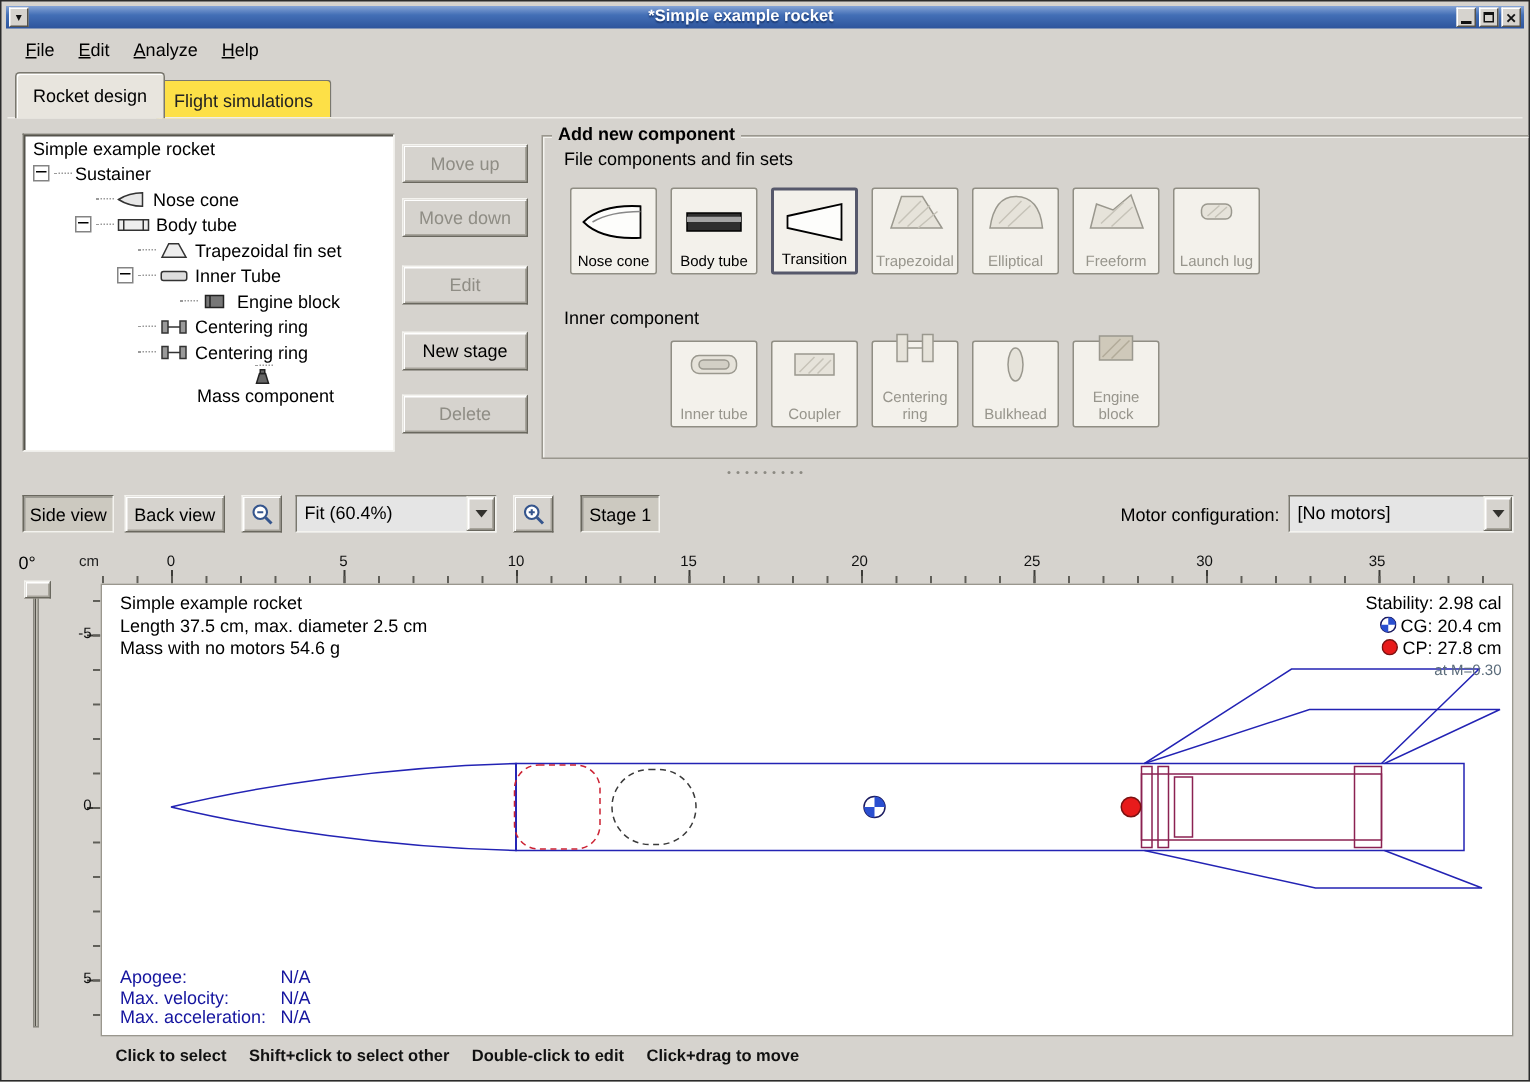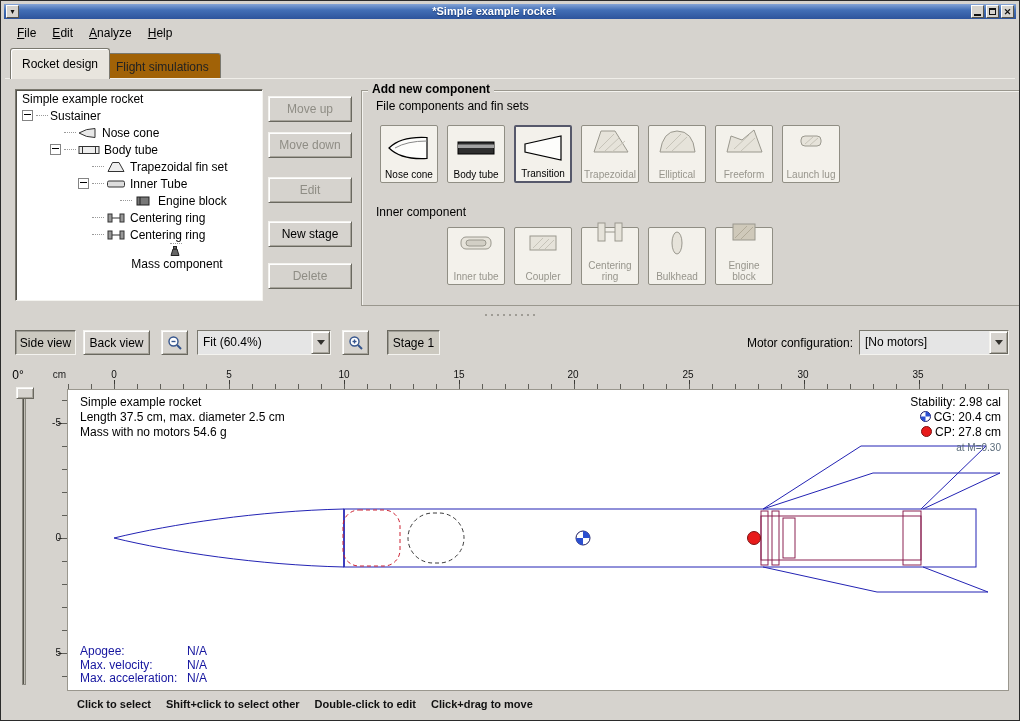--- a/index.html
+++ b/index.html
@@ -27,21 +27,21 @@
   
   .menubar{position:absolute;left:4px;top:19px;right:4px;height:25px;display:flex;align-items:center;padding-left:4px;}
   .menu-item{display:inline-block;padding:3px 8px;font-size:12px;color:#000;}
   .menu-item::first-letter{text-decoration:underline;}
 
   
   .tabstrip{position:absolute;left:4px;top:46px;right:20px;height:32px;}
   .tab{position:absolute;bottom:0;display:flex;align-items:center;font-size:12px;padding:0 11px;
     border:1px solid #7a786f;border-bottom:none;border-radius:3px 3px 0 0;box-sizing:border-box;}
   .tab-active{left:5px;height:31px;background:#e8e5de;z-index:3;box-shadow:inset 1px 1px 0 #fff;}
-  .tab-inactive{left:99px;height:26px;background:#a16207;color:#222;}
+  .tab-inactive{left:99px;height:26px;background:#fde047;color:#222;}
   .tab-baseline{position:absolute;left:4px;top:77px;right:4px;height:1px;background:#f0eee9;}
 
   
   .tree{position:absolute;left:14px;top:88px;width:246px;height:210px;background:#fff;overflow:hidden;}
   .tree-row{height:17px;display:flex;align-items:center;font-size:12px;white-space:nowrap;color:#000;}
   .expander{width:9px;height:9px;border:1px solid #848484;background:#fff;position:relative;flex:none;margin-right:3px;}
   .expander::after{content:"";position:absolute;left:1px;right:1px;top:3px;height:1px;background:#000;}
   .tdash{width:12px;height:1px;border-top:1px dotted #9a9a9a;flex:none;margin-right:2px;}
   .ticon{flex:none;margin-right:4px;display:flex;align-items:center;}
 

